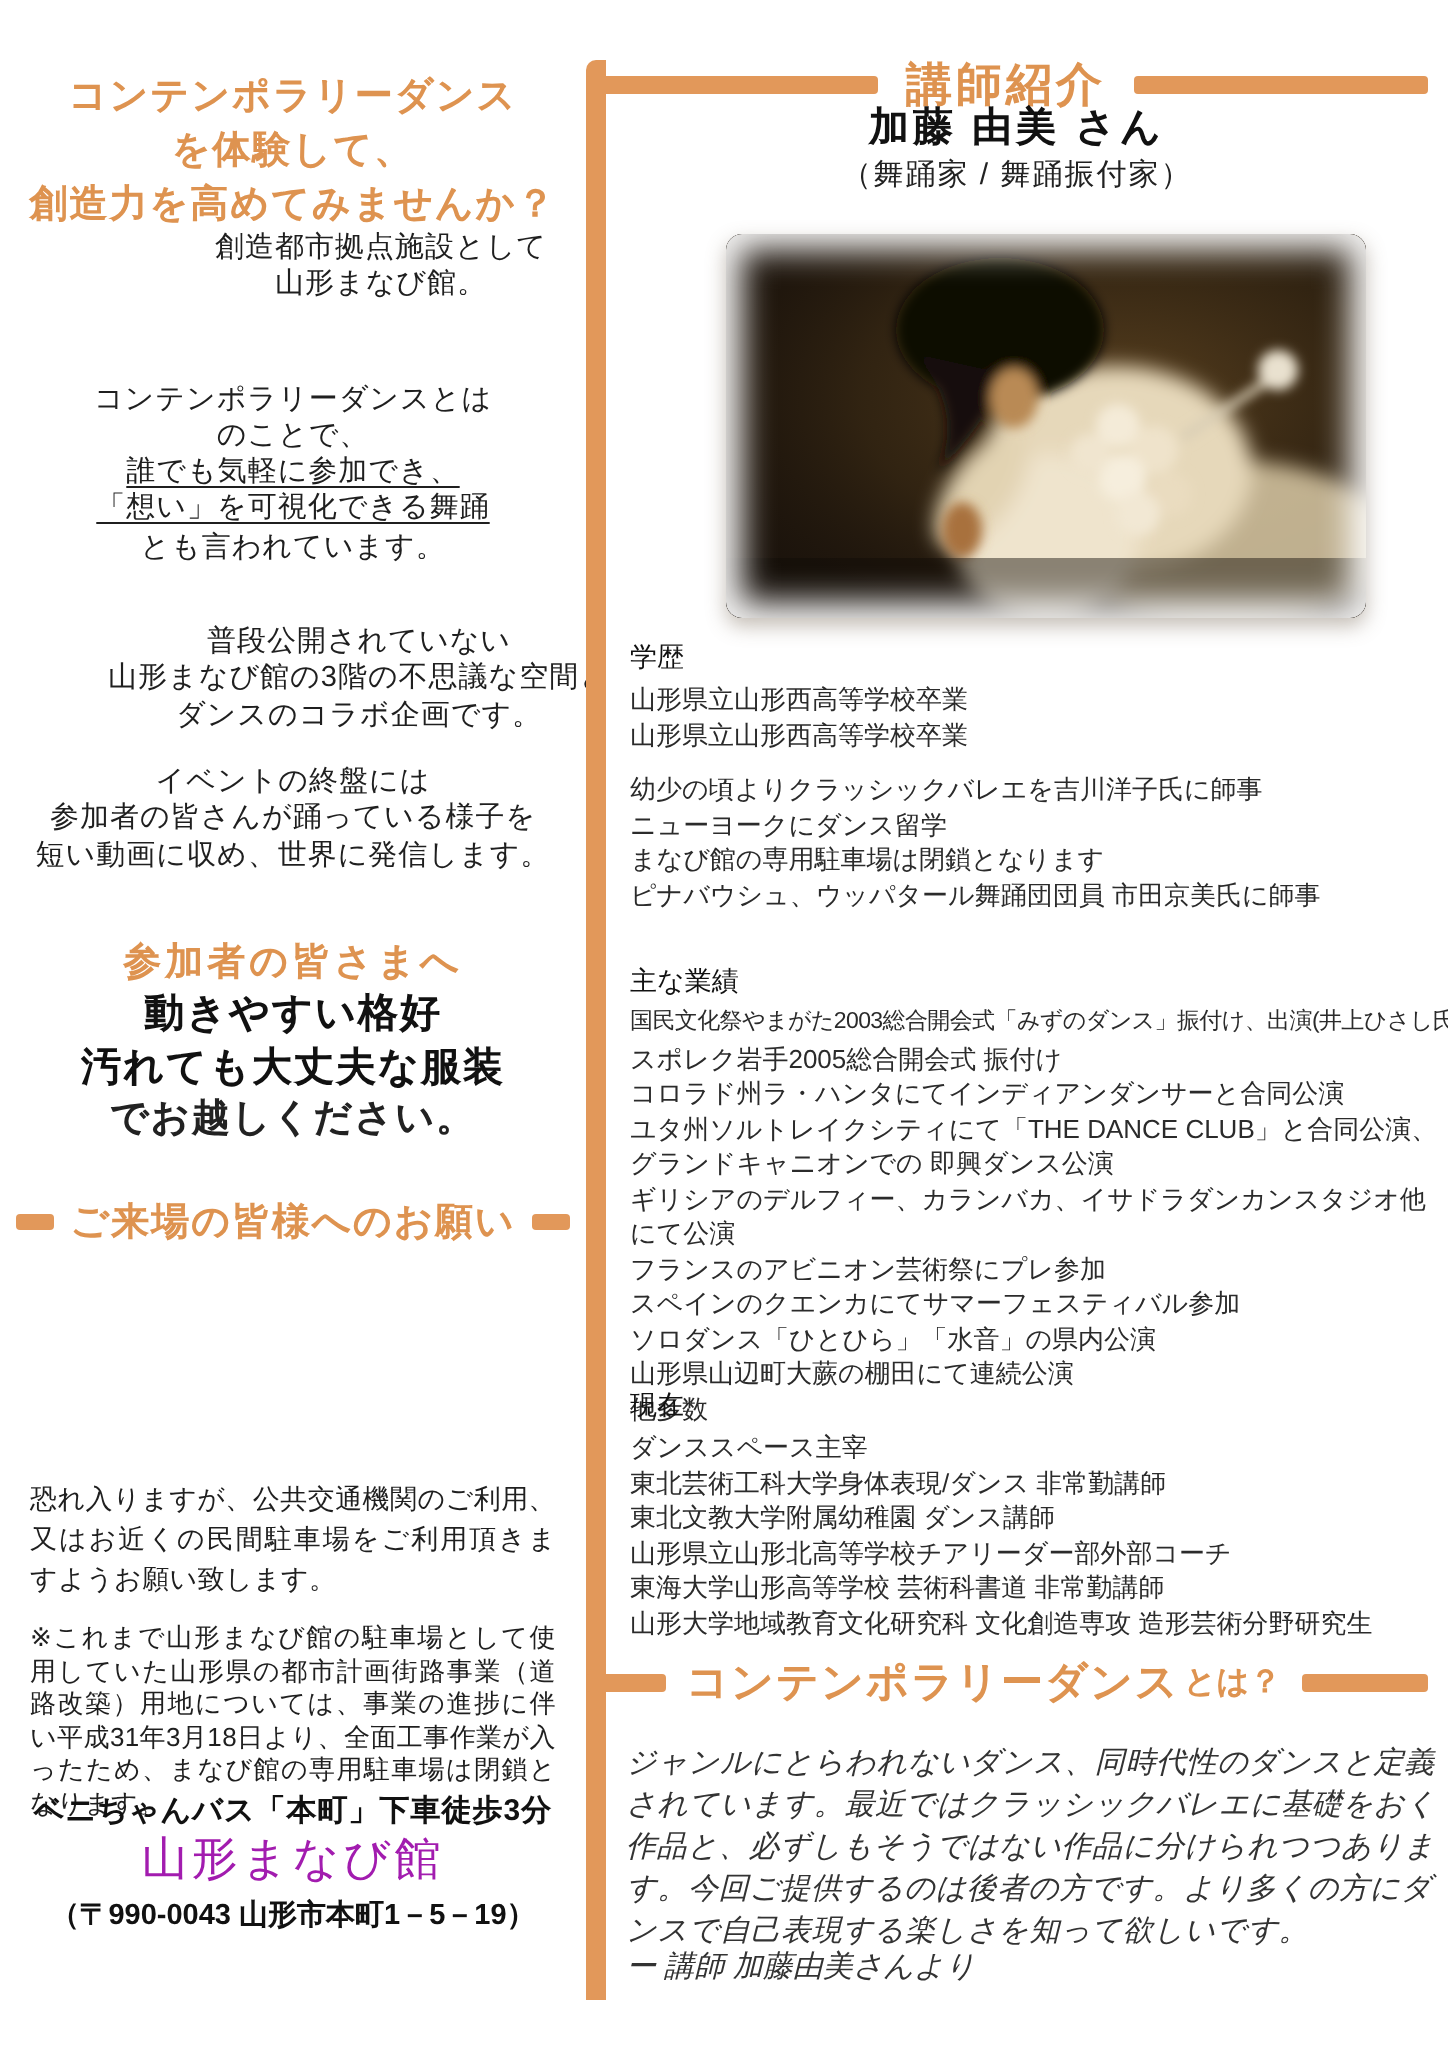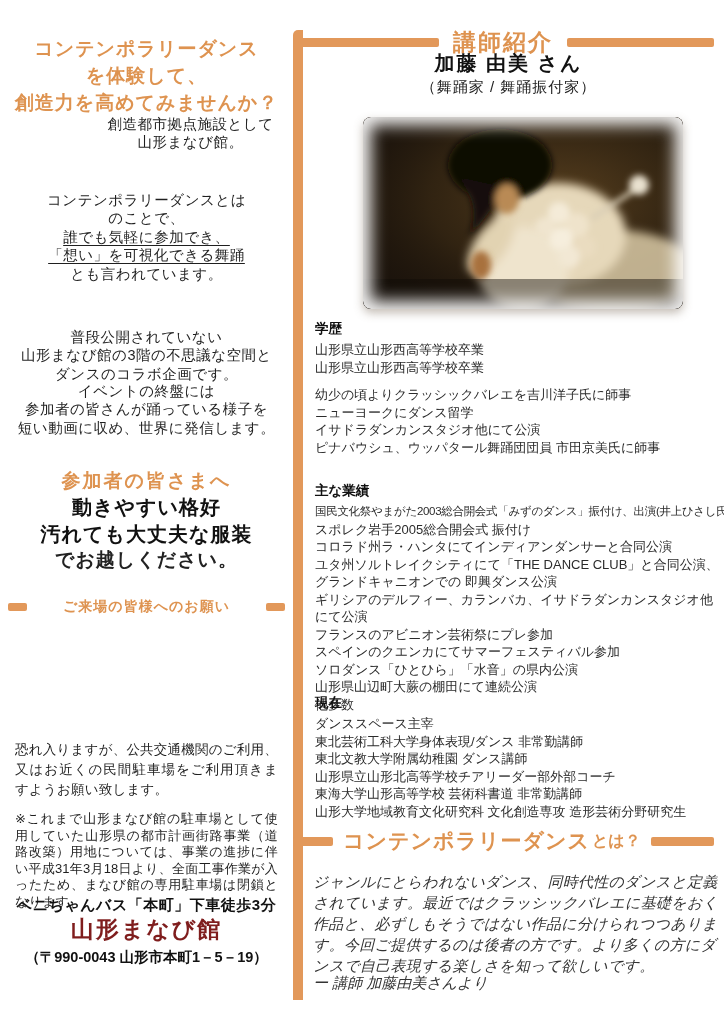--- a/index.html
+++ b/index.html
@@ -17,40 +17,40 @@
   .divider { position:absolute; left:293px; top:30px; width:10px; height:970px;
              background:#E2985A; border-top-left-radius:5px; }
 
   
   .left-col { position:absolute; left:0; top:0; width:293px; height:1024px; }
   .headline { left:0; top:22px; width:100%; font-size:19px; font-weight:bold;
               line-height:27px; letter-spacing:1px; }
   .para { width:100%; font-size:14.5px; line-height:18.5px; letter-spacing:0.5px; color:#1f1f1f; }
   .p-intro { left:0; top:100px;margin-left:44px; }
   .p-about { left:0; top:176px; }
-  .p-space { left:0; top:313px; }
+  .p-space { left:0; top:297px;padding-left:33px; }
   .p-video { left:0; top:367px; }
-  .u { text-decoration:underline; text-underline-offset:3px; }
+  .u { text-decoration:underline; text-underline-offset:3px;font-family:Liberation Mono, monospace; }
   .participants-heading { left:0; top:452px; width:100%; font-size:19px; font-weight:bold;
               letter-spacing:2px; }
   .dress-big { font-size:20px; font-weight:bold; line-height:27px; letter-spacing:1px; color:#111; }
   .dress-block { left:0; top:494px; width:100%; }
   .dress-small { font-size:19px; font-weight:bold; line-height:24px; letter-spacing:1px; }
   .visitors-heading { left:0; top:598px; width:100%; display:flex; align-items:center;
               justify-content:space-between; padding:0 8px; box-sizing:border-box; }
-  .visitors-heading .txt { font-size:14px; font-weight:bold; letter-spacing:1px; color:#DE9350; }
+  .visitors-heading .txt { font-size:19px; font-weight:bold; letter-spacing:1px; color:#DE9350; }
   .dash { width:19px; height:8px; background:#E2985A; border-radius:2px; flex:0 0 auto; }
   .no-parking { left:0; top:644px; width:100%; font-size:20px; font-weight:bold;
               line-height:26px; color:#D7281B; letter-spacing:1px; }
   .small-left { width:263px; left:15px; font-size:13.5px; line-height:20px;
               text-align:justify; color:#1f1f1f; letter-spacing:0.2px; }
   .p-request { top:726px; }
   .p-note { top:798px; line-height:16.5px; font-size:13px; }
   .bus-line { left:0; top:882px; width:100%; font-size:15px; font-weight:bold; letter-spacing:0.5px; color:#111;margin-top:14px; }
-  .venue-name { left:0; top:914px; width:100%; font-size:23px; font-weight:bold; letter-spacing:2px; color:#7f1d1d; }
+  .venue-name { left:0; top:914px; width:100%; font-size:23px; font-weight:normal; letter-spacing:2px; color:#a21caf; }
   .venue-address { left:0; top:948px; width:100%; font-size:14.5px; font-weight:bold; color:#111; }
 
   
   .right-col { position:absolute; left:293px; top:0; width:431px; height:1024px; }
   .banner { position:absolute; left:0; right:10px; display:flex; align-items:center; }
   .banner .rule { height:9px; background:#E2985A; border-radius:2px; }
   .banner-top { top:27px; }
   .banner-top .rule-left { width:146px; }
   .banner-top .rule-right { flex:1; }
   .banner-top .banner-text { font-size:23px; font-weight:bold; color:#DE9350;
@@ -59,21 +59,21 @@
       letter-spacing:2px; color:#111; }
   .instructor-title { left:0; top:78px; width:100%; font-size:15px; color:#222; letter-spacing:1px; }
 
   .photo-wrap { left:70px; top:117px; width:320px; height:192px; border-radius:8px;
       overflow:hidden; box-shadow:0 4px 10px rgba(125,108,90,0.45); }
   .photo-wrap svg { display:block; }
   .photo-vignette { position:absolute; inset:0; border-radius:8px;
       box-shadow:inset 0 0 16px 8px rgba(255,255,255,0.95); pointer-events:none; }
 
   .profile-block { left:22px; width:404px; font-size:13px; color:#2b2b2b; }
-  .profile-heading { font-size:13.5px; font-weight:bold; color:#111; margin-bottom:3px; }
+  .profile-heading { font-size:13.5px; font-weight:normal; color:#111; margin-bottom:3px; }
   .b-education { top:320px; }
   .b-dance { top:386px; }
   .b-achv { top:482px; }
   .b-current { top:694px; }
   .squeeze { font-size:11.5px; line-height:17.5px; white-space:nowrap; letter-spacing:-0.3px; }
 
   .banner-whatis { top:827px; }
   .banner-whatis .rule-left { width:40px; }
   .banner-whatis .rule-right { flex:1; }
   .whatis-main { font-size:21px; font-weight:bold; color:#DE9350; letter-spacing:1px; margin-left:10px; }
@@ -206,21 +206,21 @@
       <div>
           <div class="list-line">山形県立山形西高等学校卒業</div>
           <div class="list-line">山形県立山形西高等学校卒業</div>
         </div>
     </div>
 
     <div class="abs profile-block b-dance">
       <div>
           <div class="list-line">幼少の頃よりクラッシックバレエを吉川洋子氏に師事</div>
           <div class="list-line">ニューヨークにダンス留学</div>
-          <div class="list-line">イサドラダンカンスタジオ他にて公演</div>
+          <div class="list-line">まなび館の専用駐車場は閉鎖となります</div>
           <div class="list-line">ピナバウシュ、ウッパタール舞踊団団員 市田京美氏に師事</div>
         </div>
     </div>
 
     <div class="abs profile-block b-achv">
       <div class="profile-heading">主な業績</div>
       <div class="squeeze">国民文化祭やまがた2003総合開会式「みずのダンス」振付け、出演(井上ひさし氏監修)</div>
       <div>
           <div class="list-line">スポレク岩手2005総合開会式 振付け</div>
           <div class="list-line">コロラド州ラ・ハンタにてインディアンダンサーと合同公演</div>

